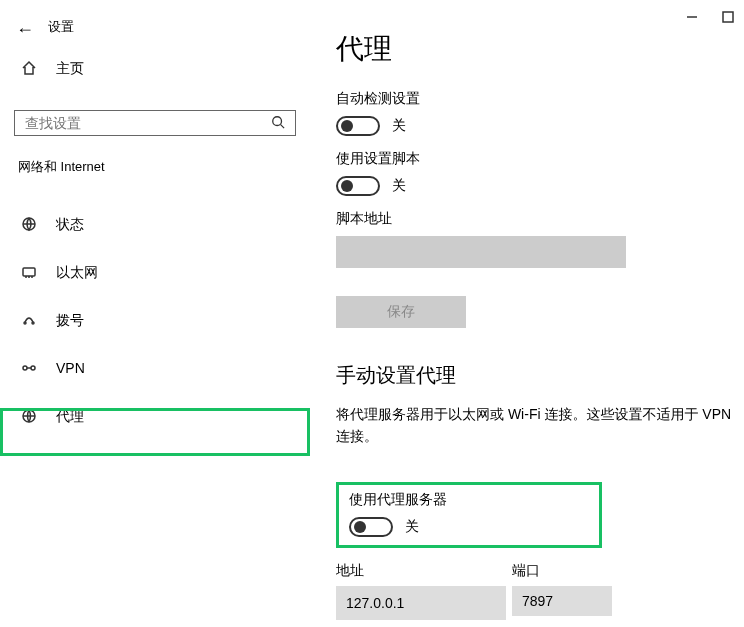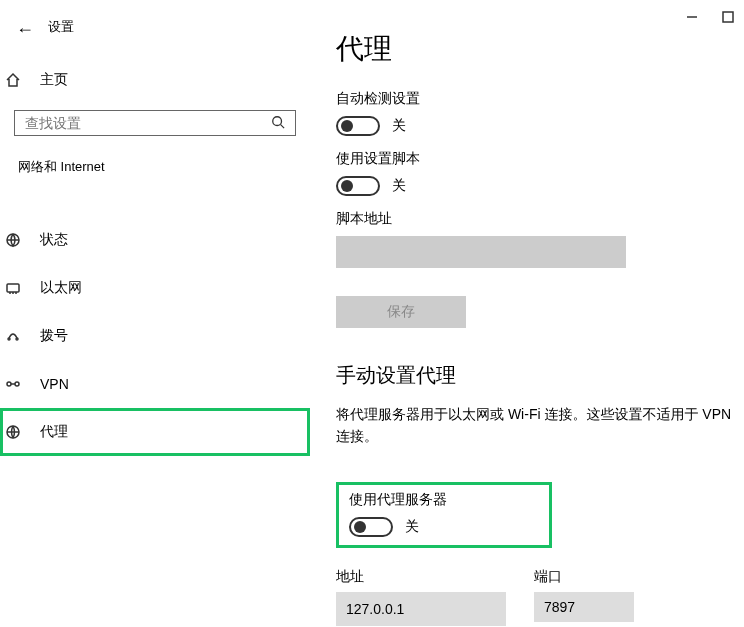--- a/index.html
+++ b/index.html
@@ -5,21 +5,21 @@
     * { box-sizing: border-box; margin: 0; padding: 0; font-family: "Microsoft YaHei", "Segoe UI", sans-serif; }
     html, body { width: 744px; height: 627px; overflow: hidden; background: #fff; }
     .app { display: flex; width: 100%; height: 100%; }
 
     
     .sidebar { width: 310px; background: #fff; padding-top: 8px; }
     .topbar { display: flex; align-items: center; padding: 4px 0 18px 10px; }
     .back-btn { width: 30px; height: 30px; display: flex; align-items: center; justify-content: center; font-size: 18px; cursor: pointer; }
     .settings-title { font-size: 13px; margin-left: 8px; }
 
-    .nav-item { display: flex; align-items: center; height: 40px; padding-left: 2px; cursor: pointer; font-size: 14px; }
+    .nav-item { display: flex; height: 40px; padding-left: 18px; cursor: pointer; font-size: 14px; }
     .nav-item .icon { width: 22px; display: inline-flex; justify-content: center; margin-right: 16px; font-size: 16px; color: #333; }
     .nav-item.selected { outline: 3px solid #18c063; outline-offset: -3px; }
 
     .search-wrap { margin: 10px 14px 16px 14px; position: relative; height: 26px; border: 1px solid #666; display: flex; align-items: center; }
     .search-input { flex: 1; border: none; outline: none; padding: 0 30px 0 10px; font-size: 14px; background: transparent; }
     .search-icon { position: absolute; right: 10px; font-size: 14px; color: #555; pointer-events: none; }
 
     .category-header { font-weight: 400; font-size: 13px; padding: 6px 18px 10px 18px; }
 
     .nav-list { margin-top: 30px; }
@@ -38,23 +38,23 @@
     .toggle-track { width: 44px; height: 20px; border: 2px solid #333; border-radius: 12px; position: relative; cursor: pointer; }
     .toggle-knob { position: absolute; width: 12px; height: 12px; background: #333; border-radius: 50%; top: 2px; left: 3px; }
     .toggle-state { font-size: 14px; }
 
     .script-input { width: 290px; height: 32px; border: none; background: #ccc; padding: 0 8px; margin-bottom: 14px; outline: none; }
     .save-btn { width: 130px; height: 32px; background: #ccc; border: none; color: #888; font-size: 14px; cursor: pointer; text-align: center; }
 
     h2.section-title { font-size: 20px; font-weight: 400; margin-top: 34px; margin-bottom: 14px; }
     .section-desc { font-size: 14px; line-height: 1.6; margin-bottom: 34px; padding-right: 8px; }
 
-    .highlight-box { border: 3px solid #18c063; padding: 6px 4px 8px 10px; width: 216px; margin-bottom: 20px; }
-
-    .addr-row { display: flex; gap: 28px; }
+    .highlight-box { border: 3px solid #18c063; padding: 6px 4px 8px 10px; width: 266px; margin-bottom: 14px; }
+
+    .addr-row { display: flex; gap: 6px; }
     .addr-col .field-label { margin-bottom: 6px; }
     .addr-input { width: 170px; height: 34px; border: none; background: #ddd; padding: 0 10px; font-size: 14px; outline: none; }
     .port-input { width: 100px; height: 30px; border: none; background: #ddd; padding: 8px 10px; font-size: 14px; outline: none; }
 
     
     svg { stroke: #333; stroke-width: 1.5; fill: none; }
   </style>
 </head>
 <body>
 

